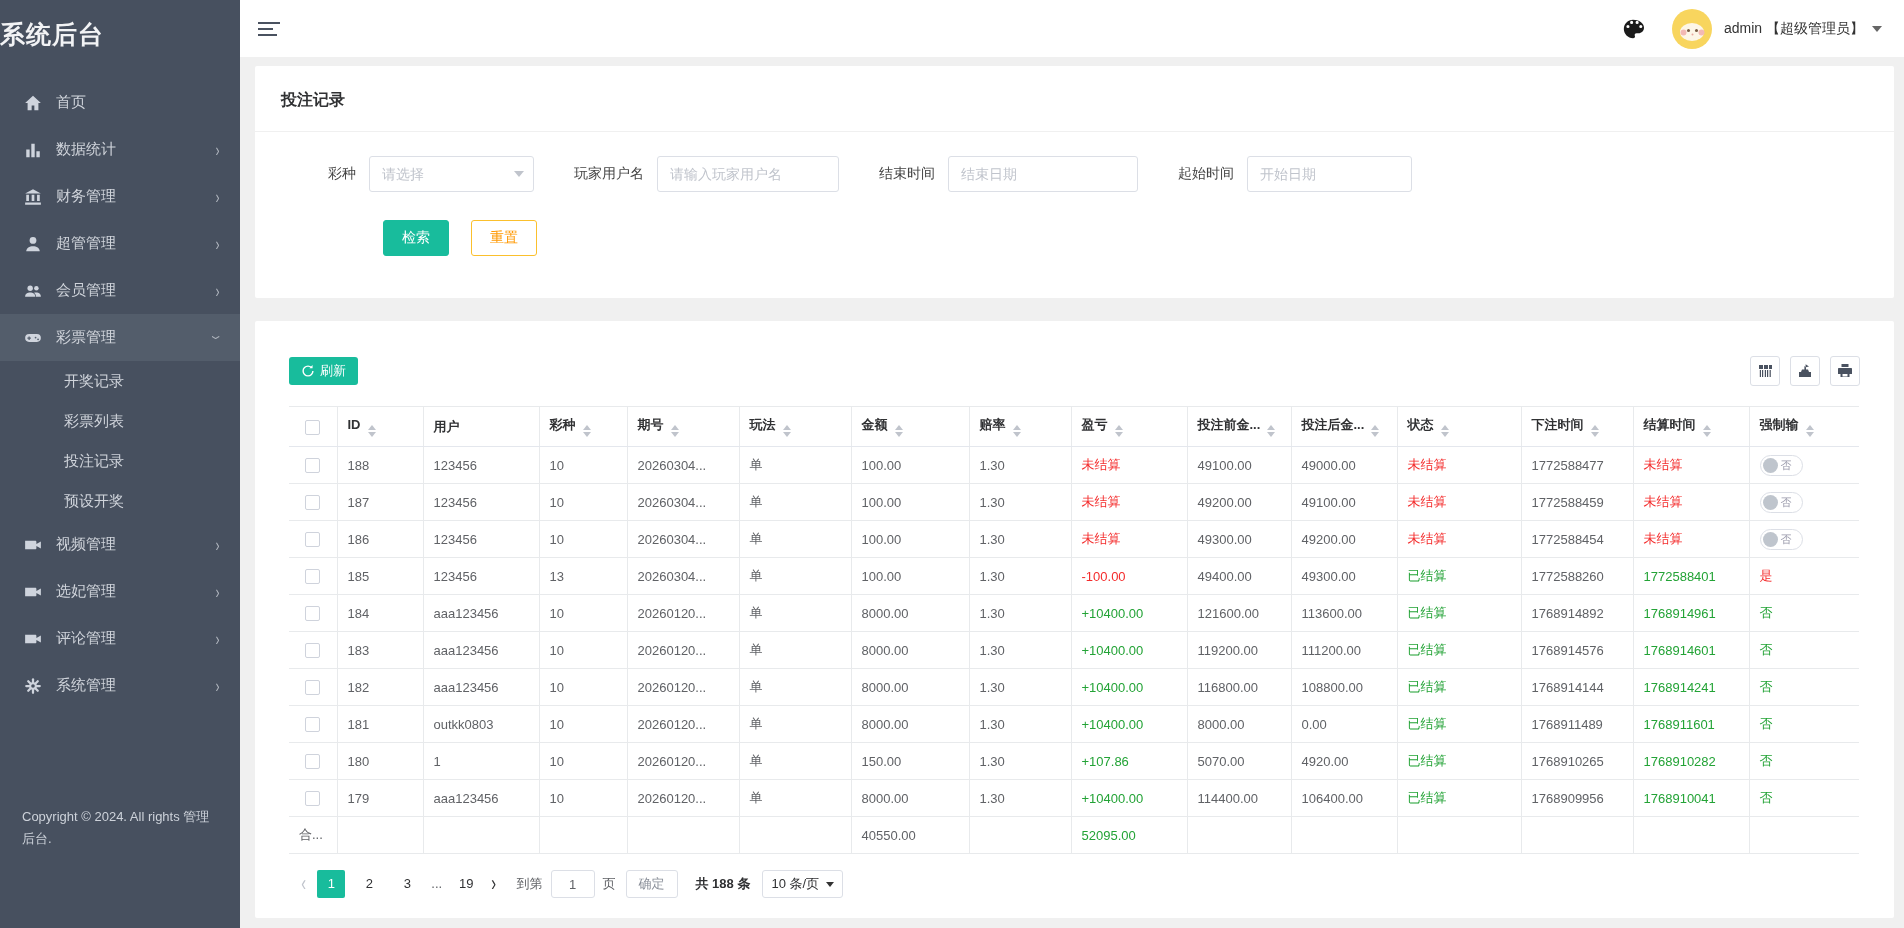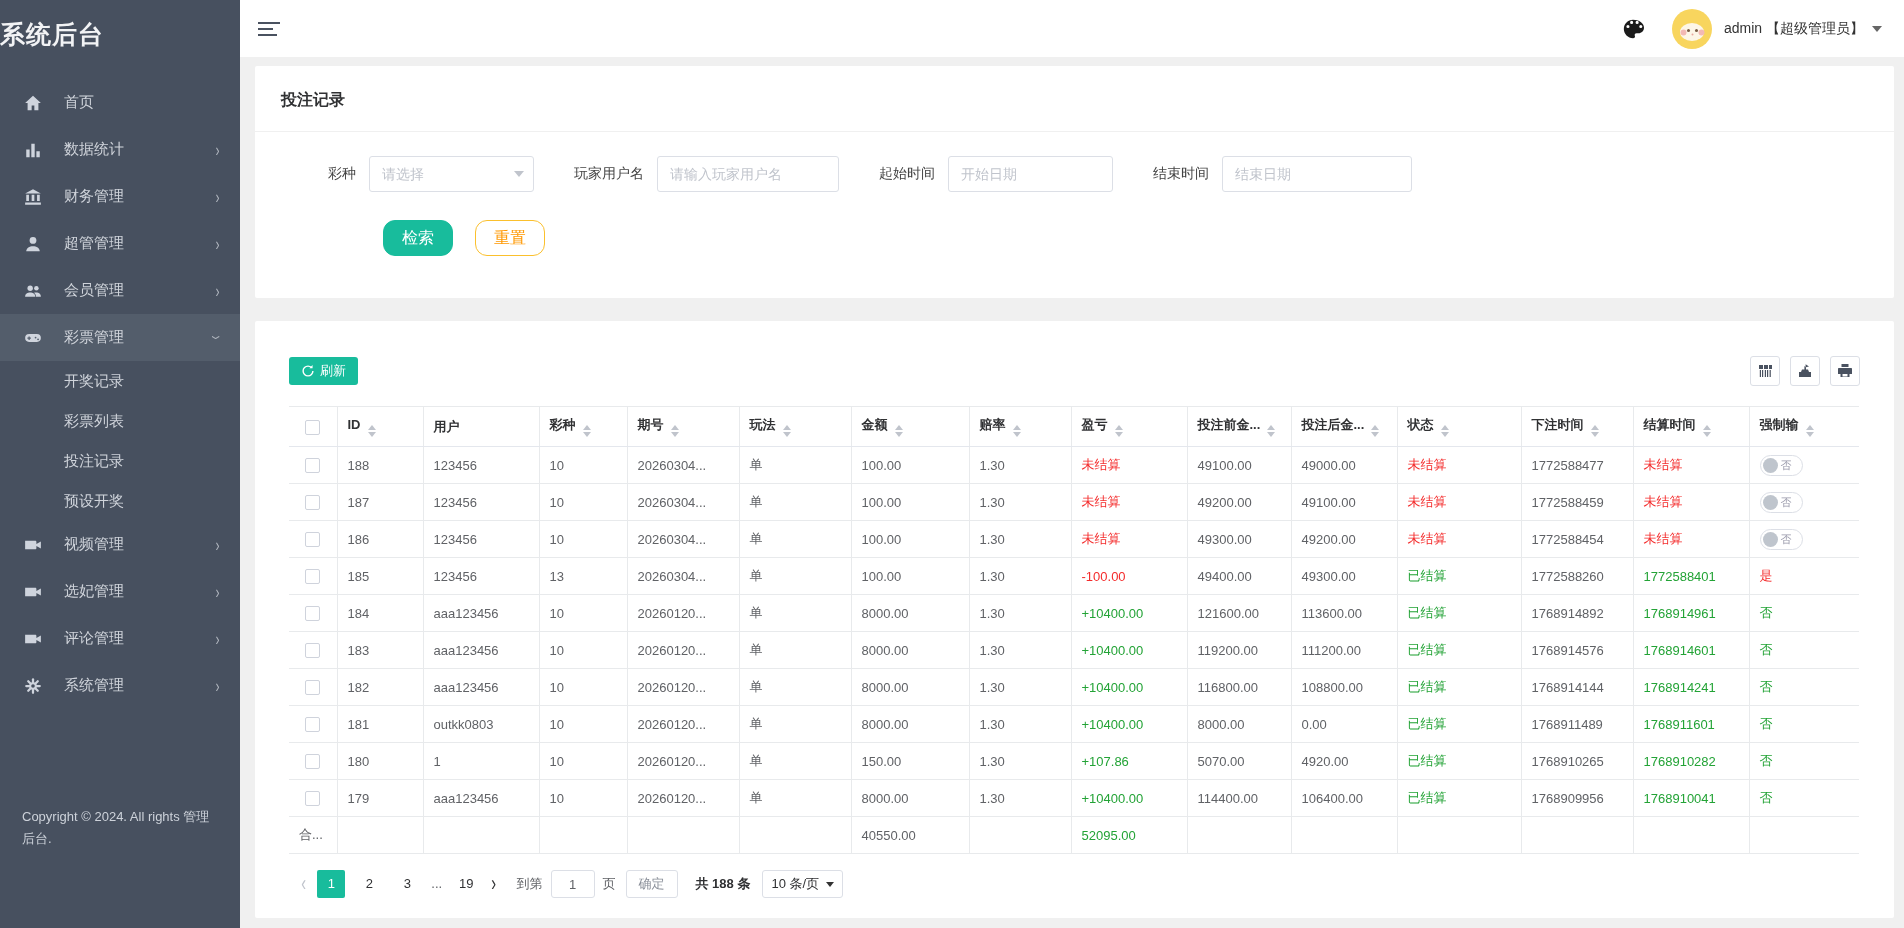--- a/index.html
+++ b/index.html
@@ -9,21 +9,21 @@
   .app { display:flex; width:1904px; height:928px; }
 
   
   .sidebar { position:relative; width:240px; height:928px; background:#47505f; flex:none; }
   .side-title { color:#f2f3f5; font-size:25px; font-weight:bold; text-align:left; padding-top:18px; letter-spacing:1px; }
   .side-menu { margin-top:28px; }
   .side-item { display:flex; align-items:center; height:47px; padding:0 20px 0 24px; color:#d0d4db; font-size:15px; cursor:pointer; }
   .side-item.active { background:#535d6b; }
   .side-item .s-icon { width:18px; height:18px; margin-right:14px; flex:none; display:inline-flex; }
   .side-item .s-icon svg { width:18px; height:18px; fill:#cfd4dd; }
-  .side-item .lbl { flex:1;margin-left:8px; }
+  .side-item .lbl { flex:1; }
   .side-item .chev { font-size:15px; color:#aeb4bd; transform:scale(.8,1.2); }
   .side-item .chev.open { transform:rotate(90deg) scale(.8,1.2); }
   .side-sub { height:40px; line-height:40px; padding-left:64px; color:#d0d4db; font-size:15px; cursor:pointer; }
   .copyright { position:absolute; left:22px; top:806px; width:196px; color:#cdd2da; font-size:13px; line-height:22px; }
 
   
   .main { flex:1; display:flex; flex-direction:column; }
   .topbar { height:57px; background:#fff; display:flex; align-items:center; padding:0 22px 0 18px; flex:none; }
   .hamburger { width:24px; cursor:pointer; }
   .hamburger span { display:block; height:2px; background:#4a5260; margin:4px 0; }
@@ -48,21 +48,21 @@
   .f-label { font-size:14px; color:#444; margin-right:13px; }
   .f-group { display:flex; align-items:center; margin-right:40px; }
   .f-input { height:36px; border:1px solid #dcdfe6; border-radius:3px; padding:0 12px; font-size:14px; color:#555; background:#fff; font-family:inherit; }
   .f-input::placeholder { color:#c0c4cc; }
   .select-wrap { position:relative; }
   .select-wrap .f-input { width:165px; padding-right:28px; }
   .sel-caret { position:absolute; right:10px; top:15px; width:0; height:0; border-left:5px solid transparent; border-right:5px solid transparent; border-top:6px solid #c0c4cc; pointer-events:none; }
   .w-player { width:182px; } .w-start { width:165px; } .w-end { width:190px; }
 
   .btn-row { padding:28px 0 0 128px; display:flex; }
-  .btn { height:36px; border-radius:12px; font-size:16px; padding:0 18px; cursor:pointer; border:1px solid transparent; font-family:inherit; }
+  .btn { height:36px; border-radius:3px; font-size:14px; padding:0 18px; cursor:pointer; border:1px solid transparent; font-family:inherit; }
   .btn-search { background:#18bc9c; color:#fff; border-color:#18bc9c; margin-right:22px; }
   .btn-reset { background:#fff; color:#ff9800; border-color:#fbc02d; }
 
   .table-card { margin-top:23px; padding:35px 34px 20px 34px; }
   .table-toolbar { display:flex; align-items:center; margin-bottom:20px; }
   .btn-refresh { background:#18bc9c; color:#fff; border:none; border-radius:3px; height:28px; padding:7px 12px; font-size:13px; display:flex; align-items:center; cursor:pointer; font-family:inherit; }
   .btn-refresh svg { width:14px; height:14px; margin-right:5px; }
   .tool-icons { margin-left:auto; display:flex; }
   .tool-btn { width:30px; height:30px; border:1px solid #dcdfe6; border-radius:3px; margin-left:10px; display:flex; align-items:center; justify-content:center; cursor:pointer; background:#fff; }
   .tool-btn svg { width:16px; height:16px; fill:#4a5260; }
@@ -244,26 +244,26 @@
             <span class="select-wrap">
               <input class="f-input" readonly="" placeholder="请选择" style="">
               <span class="sel-caret"></span>
             </span>
           </div>
           <div class="f-group">
             <span class="f-label">玩家用户名</span>
             <input class="f-input w-player" placeholder="请输入玩家用户名" style="">
           </div>
           <div class="f-group">
+            <span class="f-label">结束时间</span>
+            <input class="f-input w-end" placeholder="结束日期" style="">
+          </div>
+          <div class="f-group">
             <span class="f-label">起始时间</span>
             <input class="f-input w-start" placeholder="开始日期" style="">
-          </div>
-          <div class="f-group">
-            <span class="f-label">结束时间</span>
-            <input class="f-input w-end" placeholder="结束日期" style="">
           </div>
         </div>
         <div class="btn-row">
           <button class="btn btn-search">检索</button>
           <button class="btn btn-reset">重置</button>
         </div>
       </section>
 
       <section class="card table-card">
         <div class="table-toolbar">

